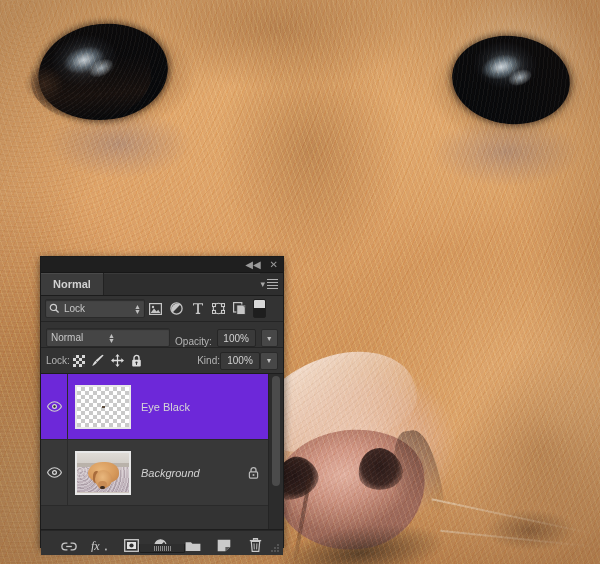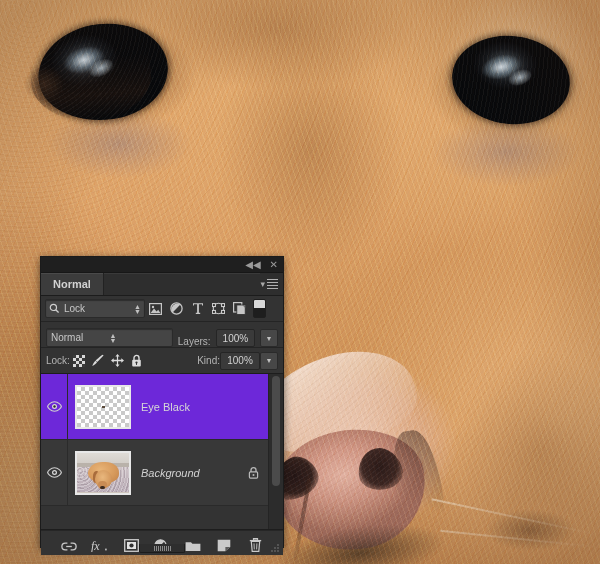--- a/index.html
+++ b/index.html
@@ -490,21 +490,21 @@
     </div>
 
     <div class="blend-row">
       <div class="blend-select">
         <span>Normal</span>
         <span class="spin">
             <span>▲</span>
             <span>▼</span>
           </span>
       </div>
-      <span class="lbl">Layers:</span>
+      <span class="lbl">Opacity:</span>
       <div class="numfield">100%</div>
       <div class="numdrop">▼</div>
     </div>
 
     <div class="lock-row">
       <span class="lbl">Lock:</span>
       <div class="lock-ico">
         <svg width="12" height="12" viewBox="0 0 12 12">
             <rect width="12" height="12" fill="#d8d8d8"></rect>
             <rect x="0" y="0" width="3" height="3" fill="#3a3a3a"></rect>

